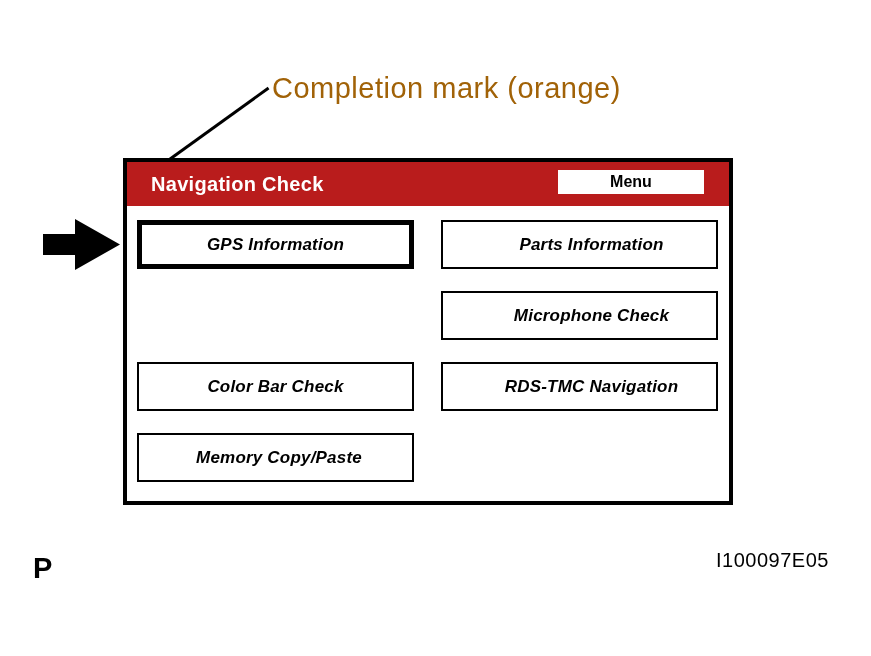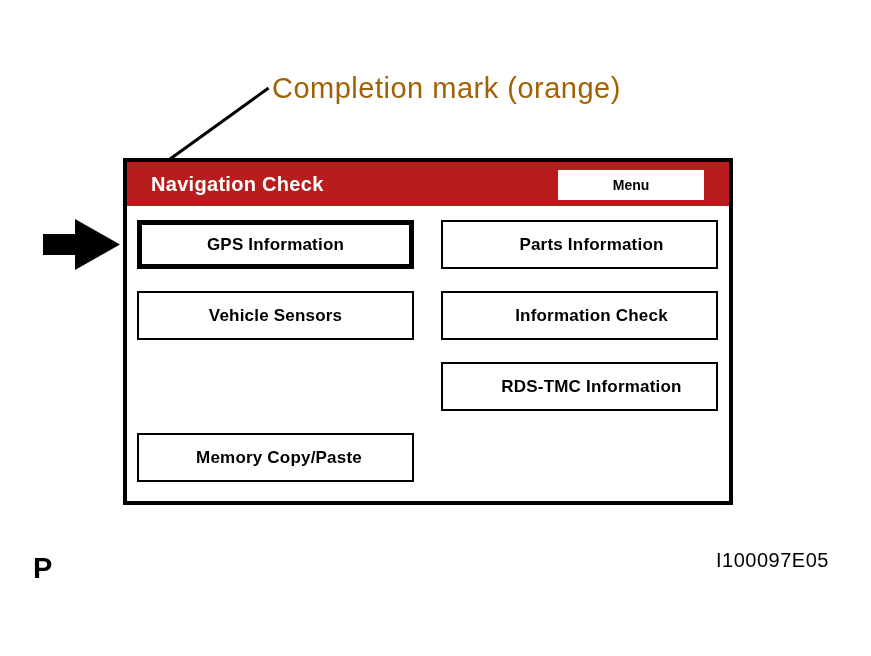--- a/index.html
+++ b/index.html
@@ -71,45 +71,46 @@
     font-weight: bold;
     font-size: 20px;
     padding-left: 24px;
     letter-spacing: 0.3px;
   }
   .menu-button {
     position: absolute;
     left: 431px;
     top: 8px;
     width: 146px;
-    height: 30px;
+    height: 24px;
     background: #ffffff;
     color: #000000;
     font-weight: bold;
-    font-size: 14px;
+    font-size: 16px;
     display: flex;
     align-items: center;
     justify-content: center;
     cursor: pointer;
   }
 
   .screen-button {
     position: absolute;
     width: 277px;
     height: 49px;
     background: #ffffff;
     border: 2px solid #000000;
     color: #000000;
     font-weight: bold;
     font-size: 17px;
     display: flex;
     align-items: center;
     justify-content: center;
     cursor: pointer;
     letter-spacing: 0.2px;
+    font-style: italic;
   }
   .screen-button.selected { border-width: 5px; }
 
   .col-left  { left: 10px; }
   .col-right { left: 314px; padding-left: 24px; }
   .row-1 { top: 58px; }
   .row-2 { top: 129px; }
   .row-3 { top: 200px; }
   .row-4 { top: 271px; padding-left: 7px; }
 
@@ -149,26 +150,26 @@
 
     <div class="screen-header">
       <span class="screen-title">Navigation Check</span>
       <div class="menu-button">Menu</div>
     </div>
 
     <div class="screen-button selected col-left row-1">GPS Information</div>
 
     <div class="screen-button col-right row-1">Parts Information</div>
 
-    <div class="screen-button col-left row-2">Vehicle Sensors</div>
 
-    <div class="screen-button col-right row-2">Information Check</div>
+    <div class="screen-button col-right row-2">Microphone Check</div>
 
+    <div class="screen-button col-left row-3">Color Bar Check</div>
 
-    <div class="screen-button col-right row-3">RDS-TMC Information</div>
+    <div class="screen-button col-right row-3">RDS-TMC Navigation</div>
 
     <div class="screen-button col-left row-4">Memory Copy/Paste</div>
 
   </div>
 
   <div class="page-marker">P</div>
 
   <div class="figure-id">I100097E05</div>
 
 </div>

